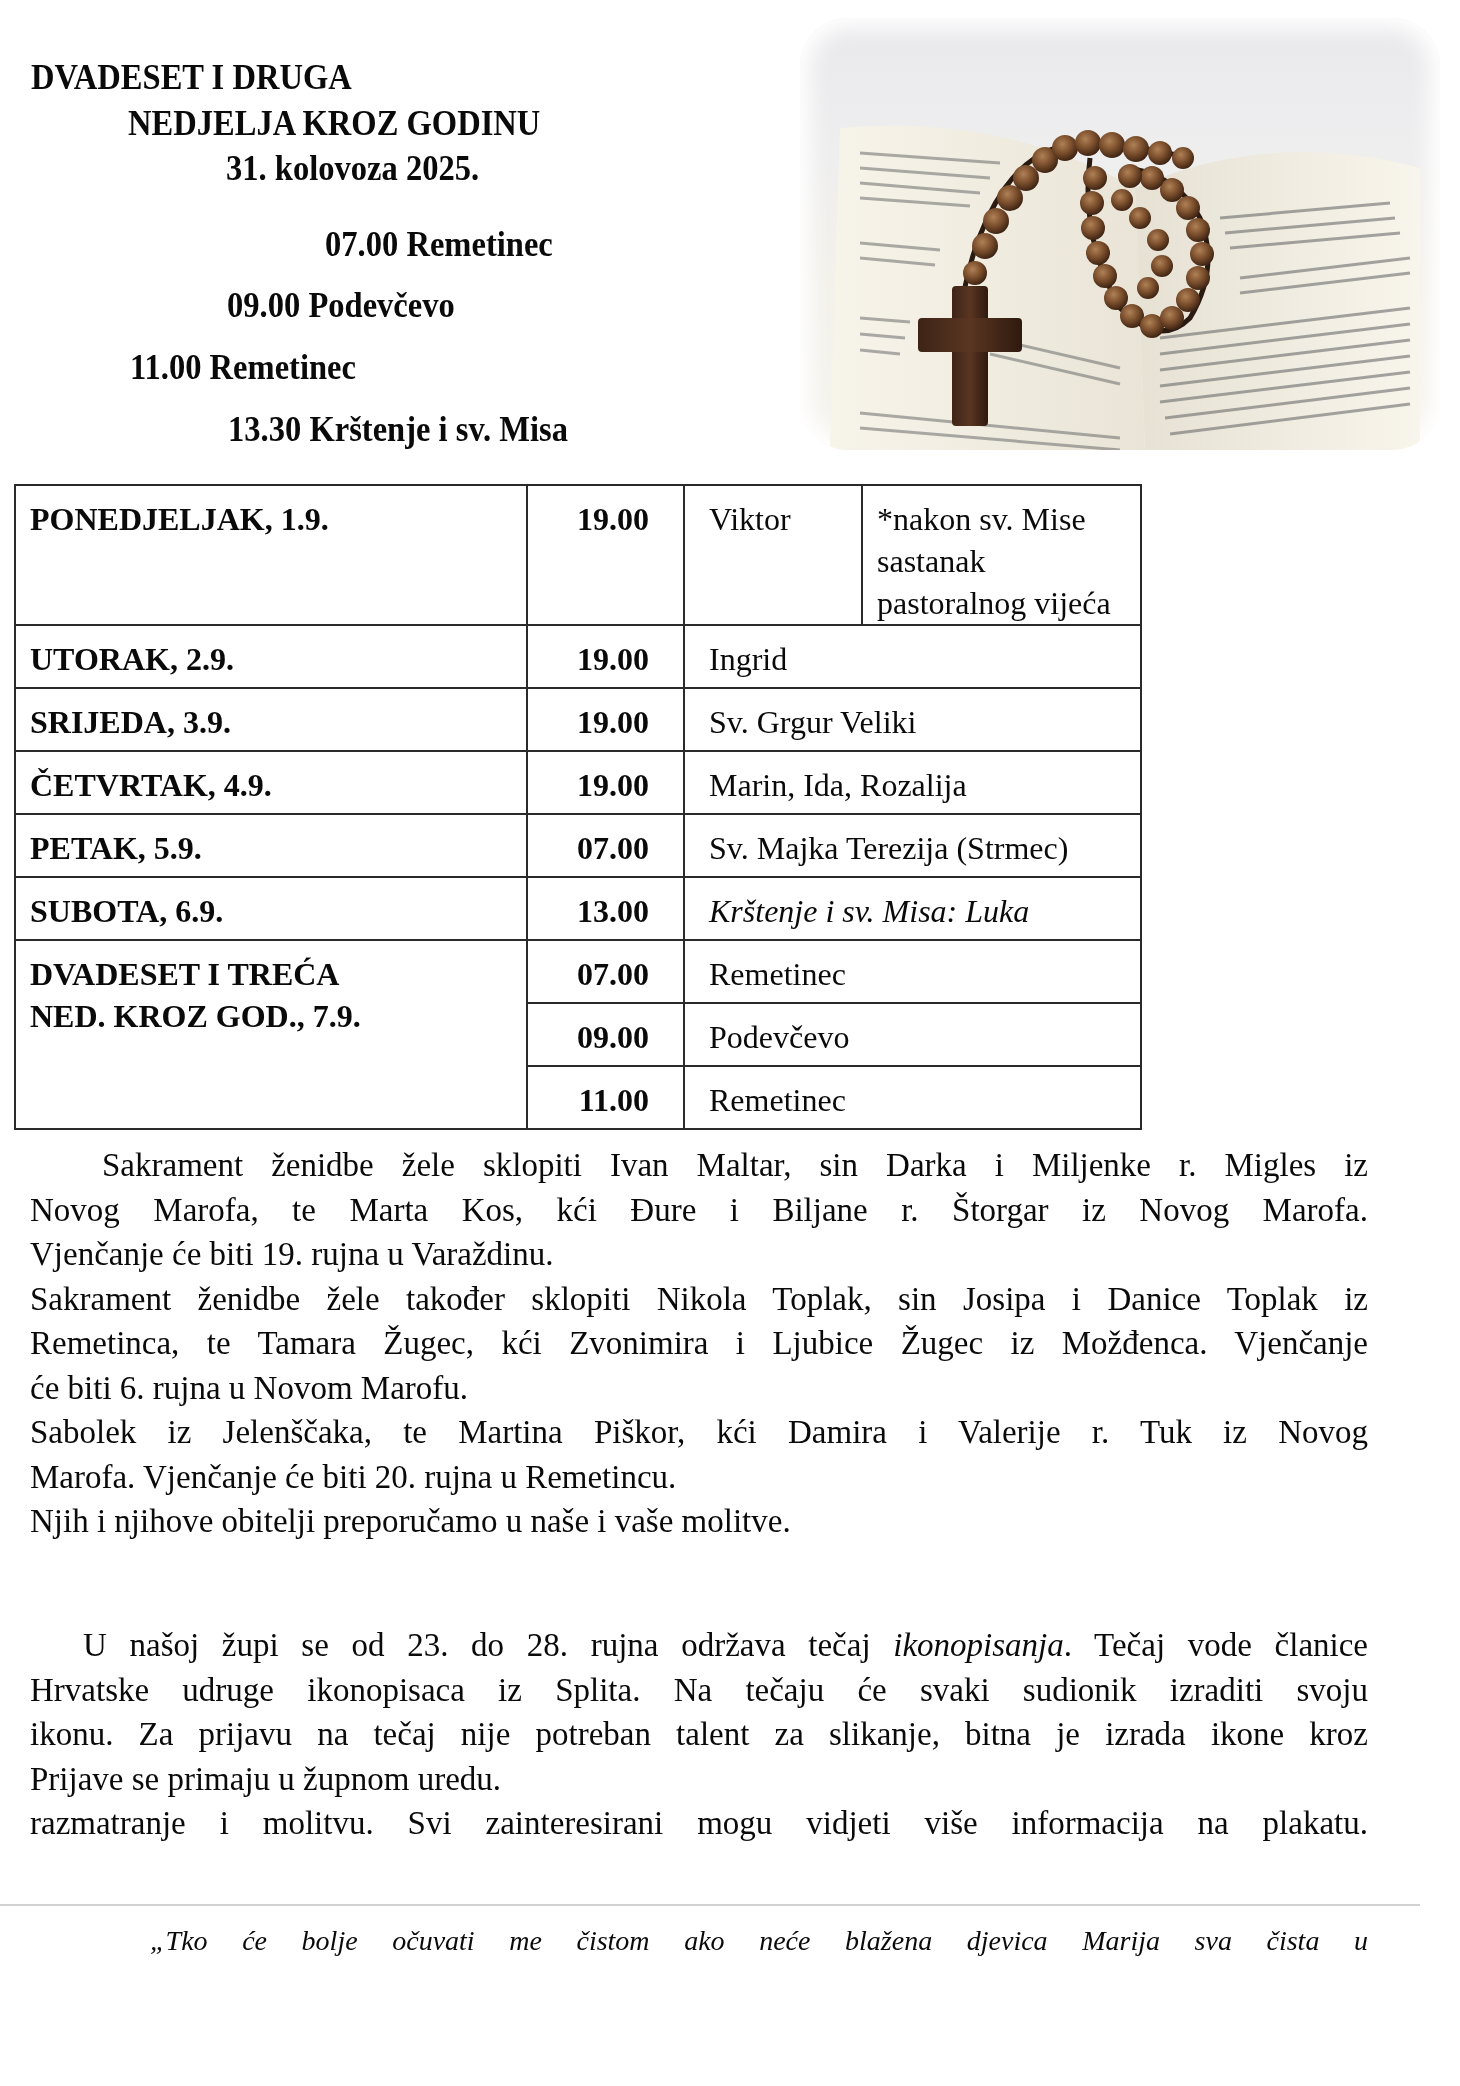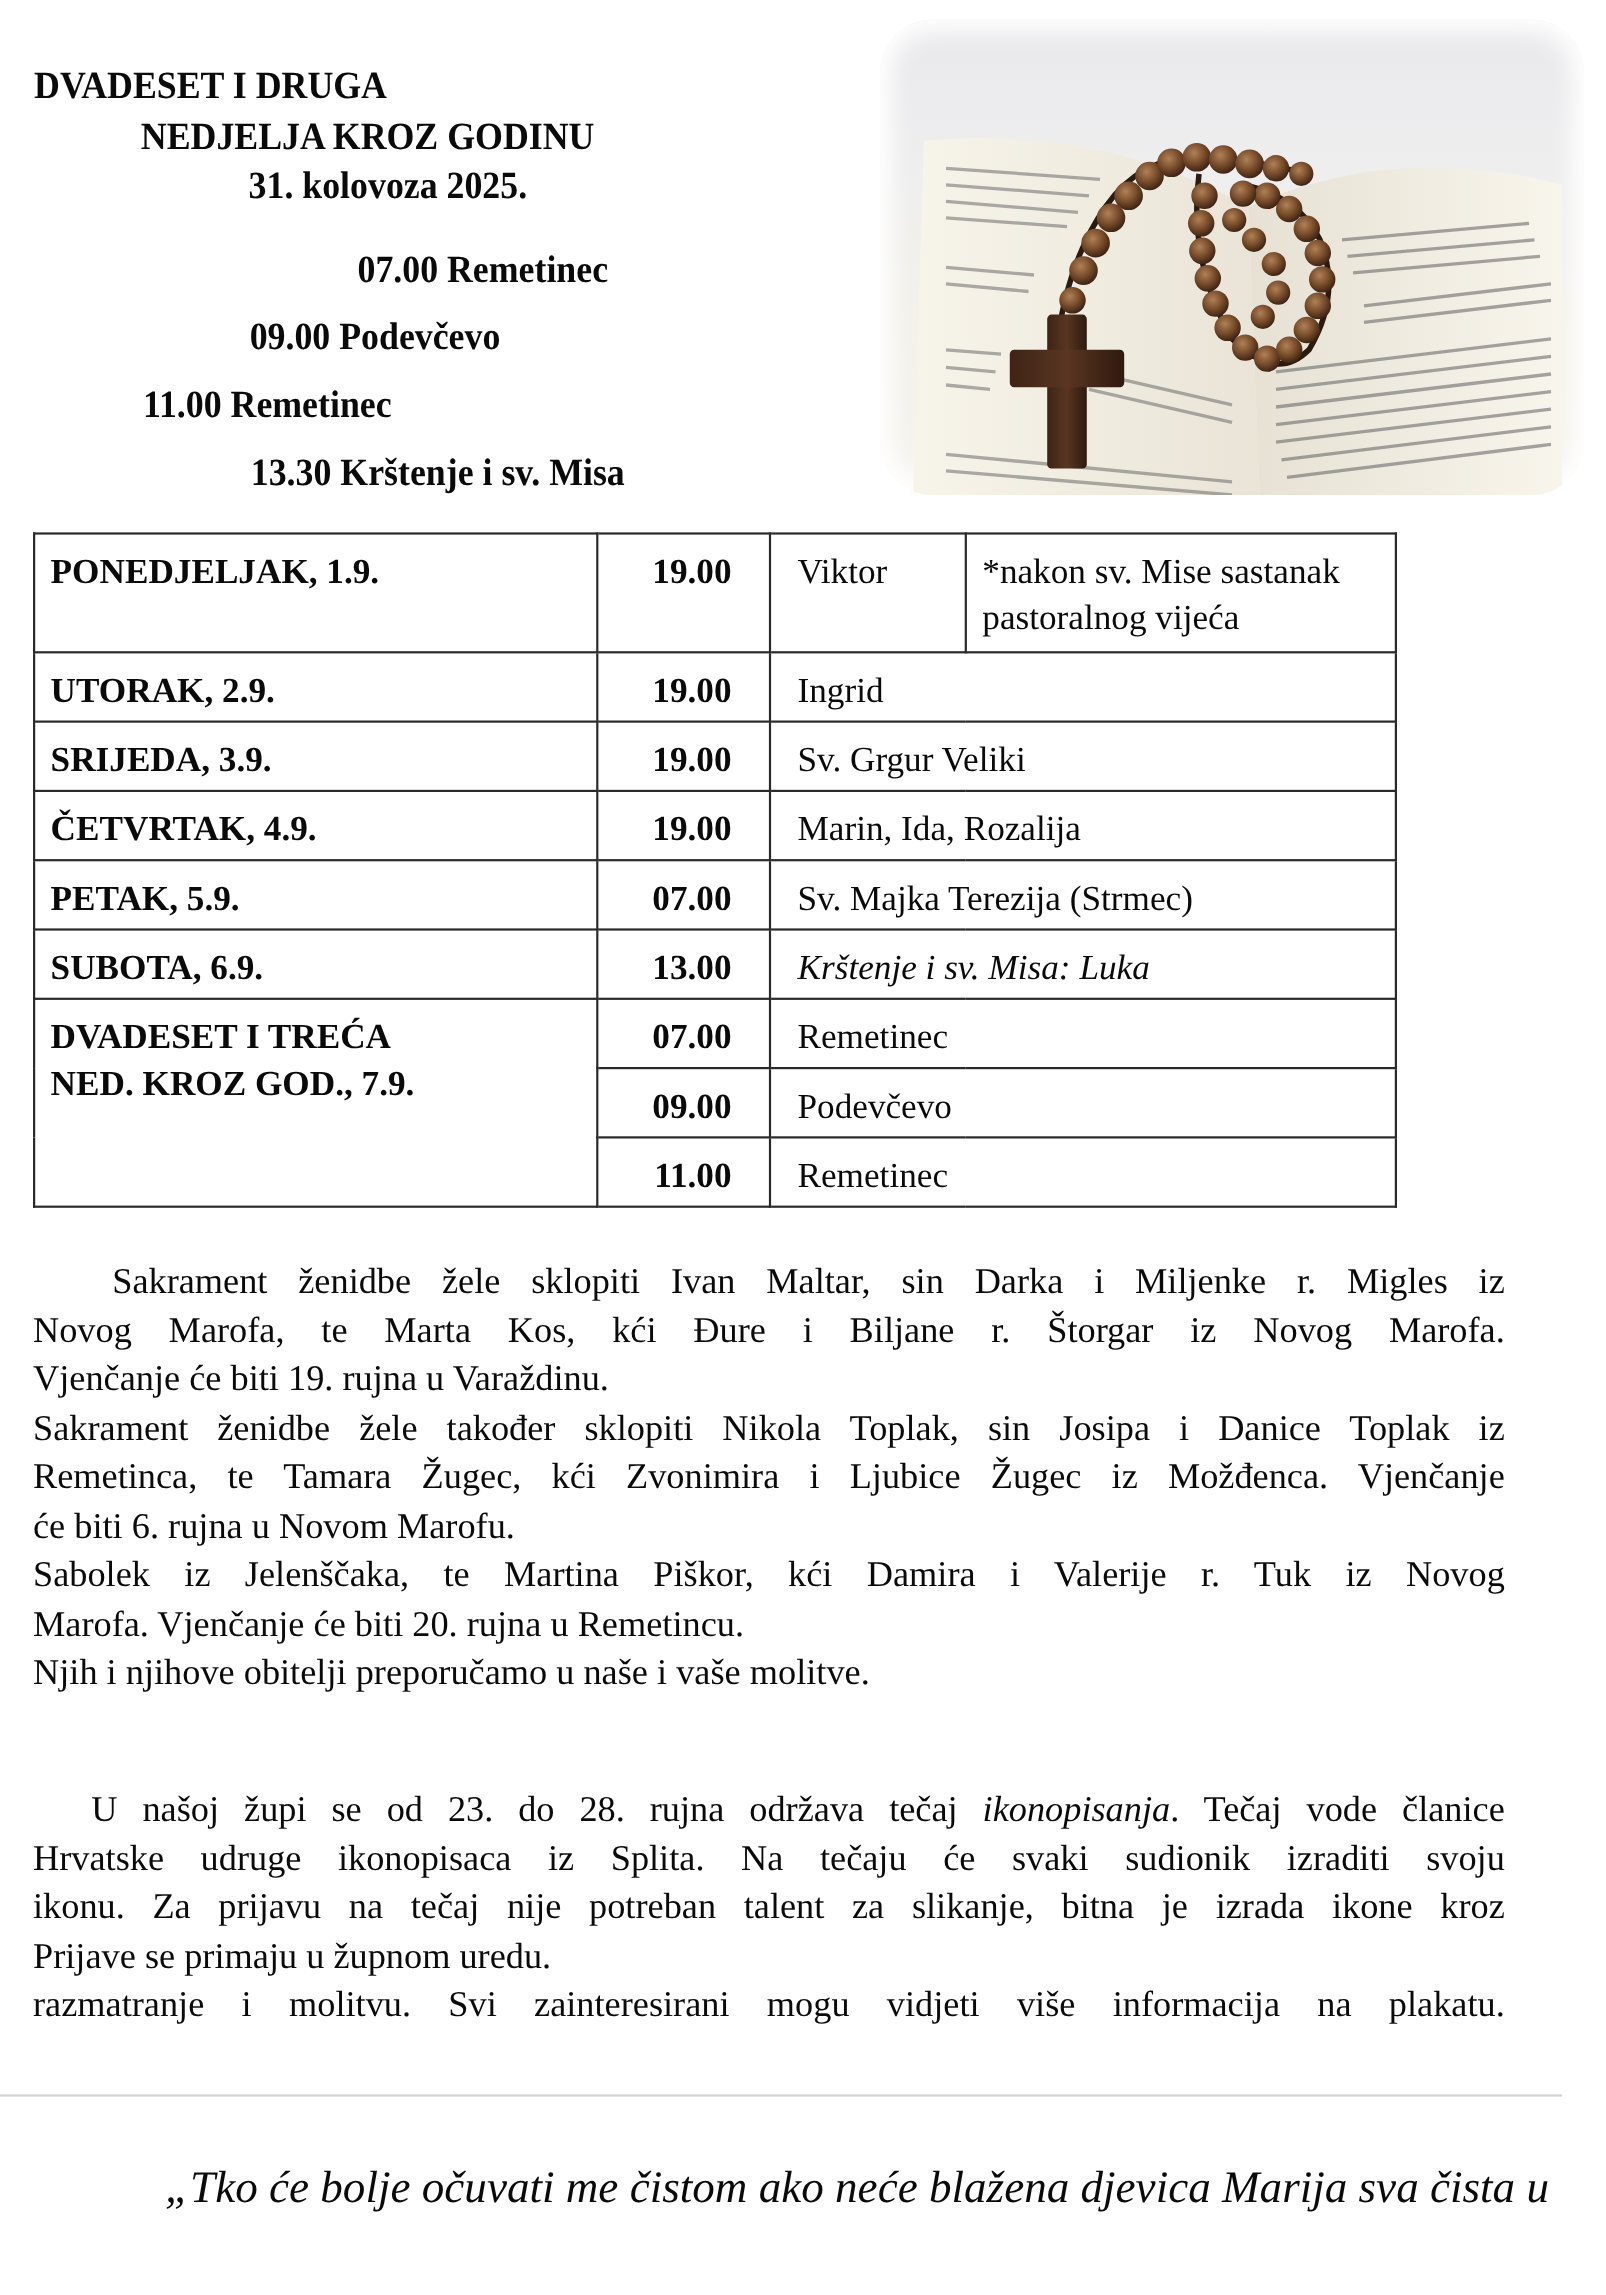--- a/index.html
+++ b/index.html
@@ -36,23 +36,23 @@
       border-radius: 48px;
       overflow: hidden;
       background: linear-gradient(180deg, #e9e9ec 0%, #eeeeef 30%, #f3f1ea 60%, #f6f4ee 100%);
       box-shadow: 0 0 22px 10px #ffffff inset;
     }
     .photo svg { width: 100%; height: 100%; display: block; }
 
     
     .sched {
       position: absolute;
-      left: 30px;
+      left: 14px;
       top: 484px;
-      width: 1240px;
+      width: 1128px;
       border-collapse: collapse;
       table-layout: fixed;
       font-size: 32px;
     }
     .sched td {
       border: 2px solid #2a2a2a;
       vertical-align: top;
       padding: 0;
       line-height: 42px;
     }
@@ -91,23 +91,23 @@
       left: 0;
       top: 1904px;
       width: 1420px;
       height: 0;
       border-top: 2px solid #d2d2d2;
     }
 
     .quote {
       position: absolute;
       left: 30px;
-      top: 1967px;
+      top: 1920px;
       width: 1338px;
-      font-size: 41px;
+      font-size: 28px;
       line-height: 42px;
     }
     .quote .ln { display: block; white-space: nowrap; }
     .quote .ln.first { padding-left: 120px; text-align: justify; text-align-last: justify; }
   </style>
 </head>
 <body>
 
 <div>
   <div class="abs hdr" style="left:31px; top:58px;">DVADESET I DRUGA</div>

